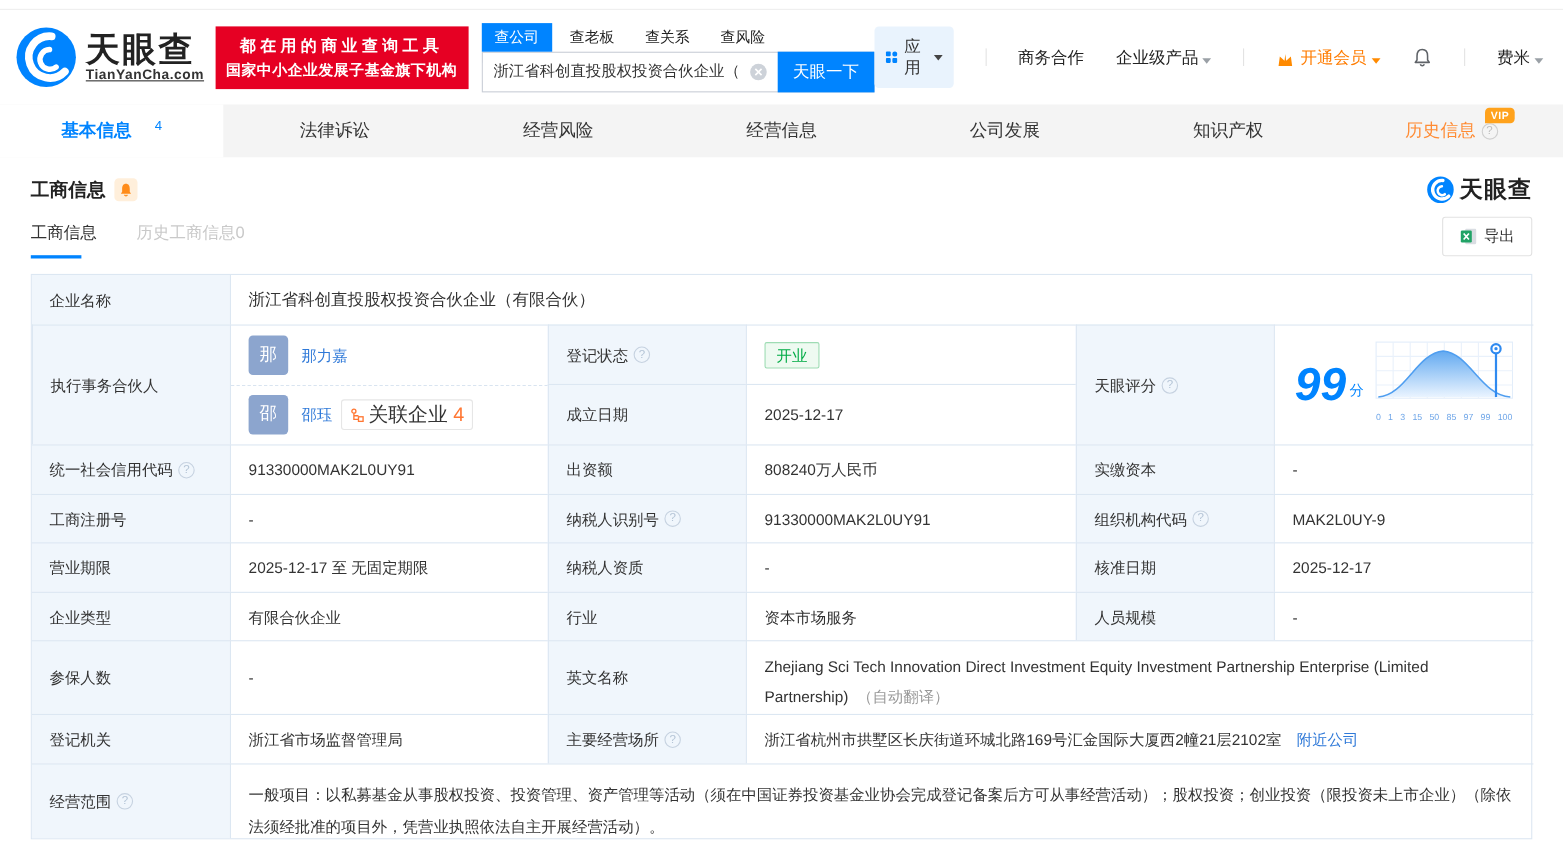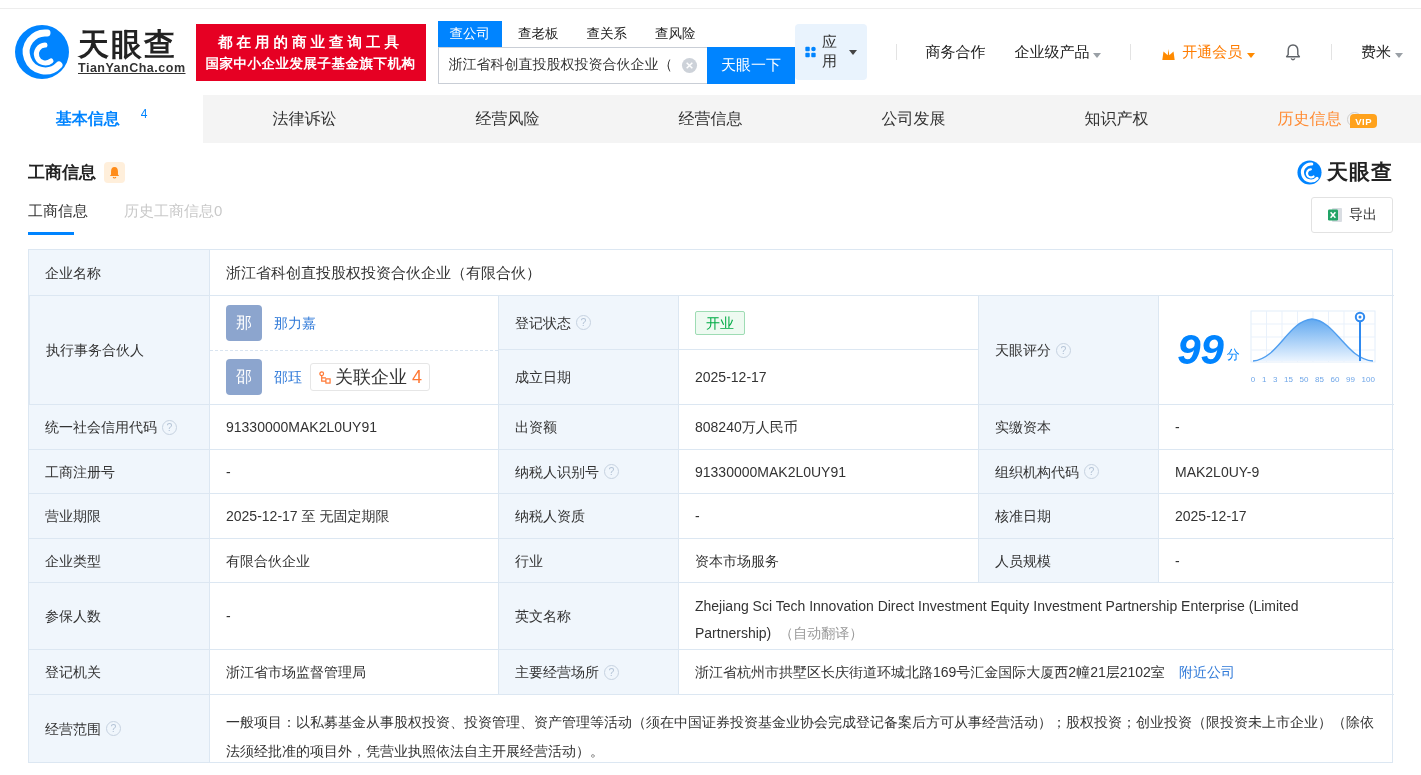--- a/index.html
+++ b/index.html
@@ -34,21 +34,21 @@
   .caret.dark { border-top-color:#444; }
   .caret.orange { border-top-color:#ff8a00; }
   .bellbtn { display:flex; cursor:pointer; }
 
   
   .nav { display:flex; height:48px; background:#f4f4f4; }
   .ntab { flex:1; display:flex; align-items:center; justify-content:center; font-size:16px; color:#333; cursor:pointer; position:relative; }
   .ntab.active { background:#fff; color:#0084ff; font-weight:bold;gap:16px; }
   .ntab .cnt { font-size:12px; color:#0084ff; margin-left:5px; position:relative; top:-5px; font-weight:normal; }
   .ntab.orange { color:#ff8b33; }
-  .vipbadge { position:absolute; top:19px; right:44px; background:#ffa21c; color:#fff; font-size:9.5px; font-weight:bold;
+  .vipbadge { position:absolute; top:3px; right:44px; background:#ffa21c; color:#fff; font-size:9.5px; font-weight:bold;
     border-radius:4px 4px 4px 0; padding:1.5px 5px; letter-spacing:.5px; }
   .q { display:inline-flex; align-items:center; justify-content:center; width:15px; height:15px; border:1px solid #c6d2e0;
     border-radius:50%; color:#b4c4d6; font-size:10.5px; line-height:1; cursor:pointer; flex:none; }
   .ntab .q { margin-left:5px; border-color:#cfcfcf; color:#bdbdbd; }
 
   
   .section-head { display:flex; align-items:center; padding:15px 28px 5px; }
   .sh-title { font-size:17px; font-weight:bold; color:#222; }
   .bellbadge { width:21px; height:21px; background:#ffefdb; border-radius:4px; margin-left:8px;
     display:inline-flex; align-items:center; justify-content:center; cursor:pointer; }
@@ -312,21 +312,21 @@
         <circle cx="110" cy="7" r="4.2" fill="#fff" stroke="#2f8af0" stroke-width="2"></circle>
         <circle cx="110" cy="7" r="1.5" fill="#2f8af0"></circle>
       </svg>
       <div class="axis">
         <span>0</span>
           <span>1</span>
         <span>3</span>
           <span>15</span>
         <span>50</span>
           <span>85</span>
-        <span>60</span>
+        <span>97</span>
           <span>99</span>
         <span>100</span>
       </div>
     </div>
   </div>
 
   <div class="cell lab c1">
     <span>统一社会信用代码</span>
     <span class="q">?</span>
   </div>

